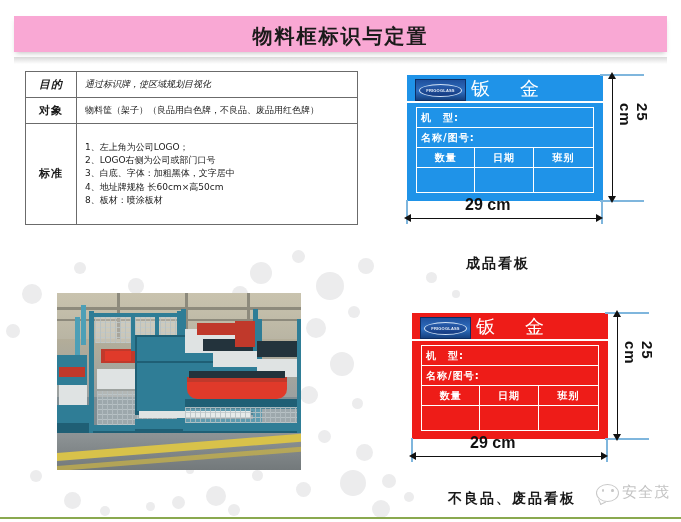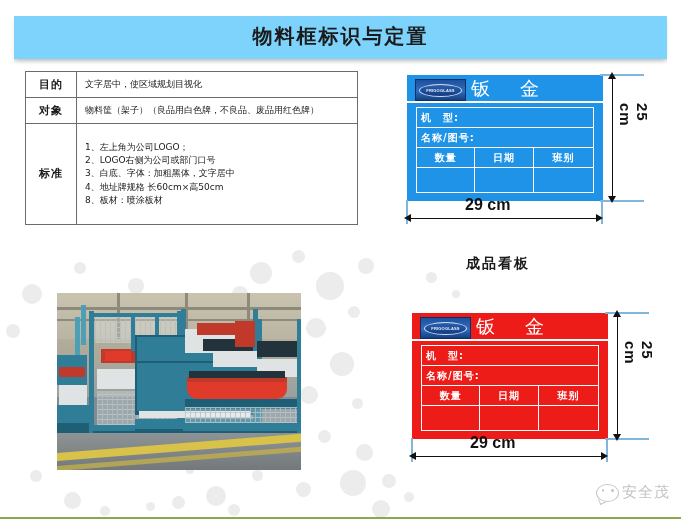--- a/index.html
+++ b/index.html
@@ -10,22 +10,22 @@
     position:relative;overflow:hidden;
   }
   .stage{position:absolute;left:0;top:0;width:681px;height:522px;overflow:hidden;}
 
   
   .bg-dots{position:absolute;left:0;top:0;width:681px;height:522px;z-index:0;pointer-events:none;}
   .bg-dots i{position:absolute;display:block;border-radius:50%;background:#ececed;}
 
   
   .banner{
-    position:absolute;left:14px;top:16px;width:653px;height:43px;
-    background:#7dd3fc;z-index:3;
+    position:absolute;left:14px;top:16px;width:653px;height:36px;
+    background:#f9a8d4;z-index:3;
     box-shadow:0 3px 5px -2px rgba(120,120,120,.45);
   }
   .banner-title{
     position:absolute;left:0;top:0;width:653px;height:41px;
     display:flex;align-items:center;justify-content:center;
     font-size:20px;font-weight:bold;color:#1b1b1b;letter-spacing:2px;
     font-family:"DejaVu Sans","Liberation Sans",sans-serif;
   }
   .banner-shadow{
     position:absolute;left:14px;top:57px;width:653px;height:7px;z-index:2;
@@ -42,21 +42,21 @@
     font-size:9px;color:#1a1a1a;
     font-family:"DejaVu Sans","Liberation Sans",sans-serif;
     padding:3px 5px;vertical-align:middle;line-height:1.45;
   }
   .spec-table td.lbl{
     width:46px;text-align:center;font-weight:bold;font-size:11px;
     letter-spacing:1px;padding:3px 2px;
   }
   .spec-table td.val{padding-left:8px;}
   .spec-table .line{display:block;white-space:nowrap;}
-  .r-purpose td{height:19px;}
+  .r-purpose td{height:19px;font-style:italic;}
   .r-object td{height:19px;}
   .r-std td{height:94px;}
   .r-note td{height:38px;}
 
   
   .photo-wrap{position:absolute;left:57px;top:293px;width:244px;height:177px;z-index:4;}
   .photo{
     position:absolute;left:0;top:0;width:244px;height:177px;overflow:hidden;
     background:#7f8d93;
   }
@@ -209,21 +209,21 @@
   <div class="banner-shadow"></div>
   <div class="banner">
     <div class="banner-title">物料框标识与定置</div>
   </div>
 
   <table class="spec-table">
     <tbody>
       <tr class="r-purpose">
         <td class="lbl">目的</td>
         <td class="val">
-          <span class="line">文字居中，使区域规划目视化</span>
+          <span class="line">通过标识牌，使区域规划目视化</span>
         </td>
       </tr>
       <tr class="r-object">
         <td class="lbl">对象</td>
         <td class="val">
           <span class="line">物料筐（架子）（良品用白色牌，不良品、废品用红色牌）</span>
         </td>
       </tr>
       <tr class="r-std">
         <td class="lbl">标准</td>
@@ -399,20 +399,21 @@
 
   <div class="dim">
     <div class="ext-v" style="left:411px;top:438px;height:24px;"></div>
     <div class="ext-v" style="left:606px;top:438px;height:24px;"></div>
     <div class="dim-h-line" style="left:413px;top:456px;width:192px;"></div>
     <div class="arrow ar-left" style="left:409px;top:452px;"></div>
     <div class="arrow ar-right" style="left:601px;top:452px;"></div>
     <div class="dim-label-h" style="left:470px;top:434px;">29 cm</div>
   </div>
 
+  <div class="caption" style="left:448px;top:490px;">不良品、废品看板</div>
 
   <div class="watermark" style="left:596px;top:483px;">
     <span class="wm-face">
       <span class="wm-tail"></span>
     </span>
     <span class="wm-text">安全茂</span>
   </div>
 
   <div class="bottom-rule"></div>
 </div>

